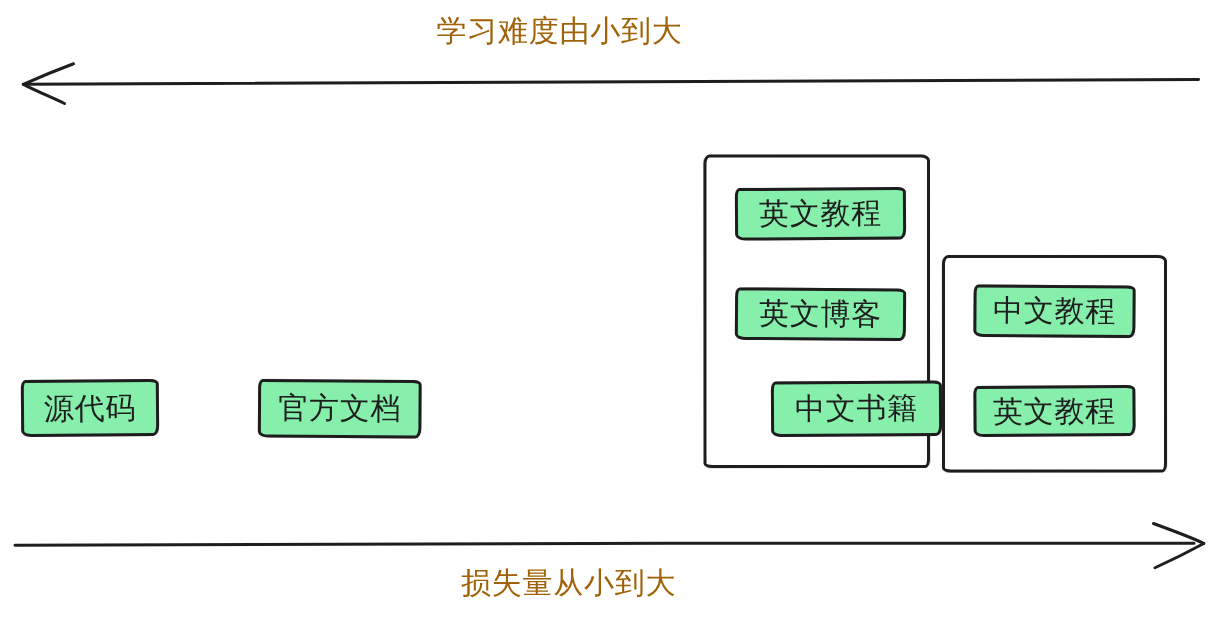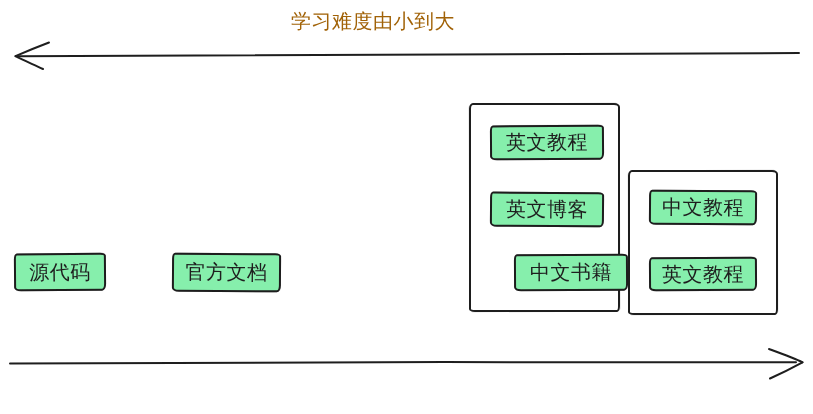--- a/index.html
+++ b/index.html
@@ -107,20 +107,21 @@
     </g>
     <g fill="none" stroke="#1e1e1e" stroke-width="2" stroke-linecap="round">
       <path d="M 10 363.5 C 260 362.5, 540 361.5, 796 362.2"></path>
       <path d="M 769 349 C 784 354.5, 795 358.5, 802.5 362.3"></path>
       <path d="M 802.5 362.3 C 792 368, 781 373.5, 770 378.5"></path>
     </g>
   </svg>
 
   <div class="axis-label top">学习难度由小到大</div>
 
+  <div class="axis-label bottom">损失量从小到大</div>
 
   <div class="sketch-box box-source-code">
     <span>源代码</span>
   </div>
 
   <div class="sketch-box box-official-docs">
     <span>官方文档</span>
   </div>
 
 

